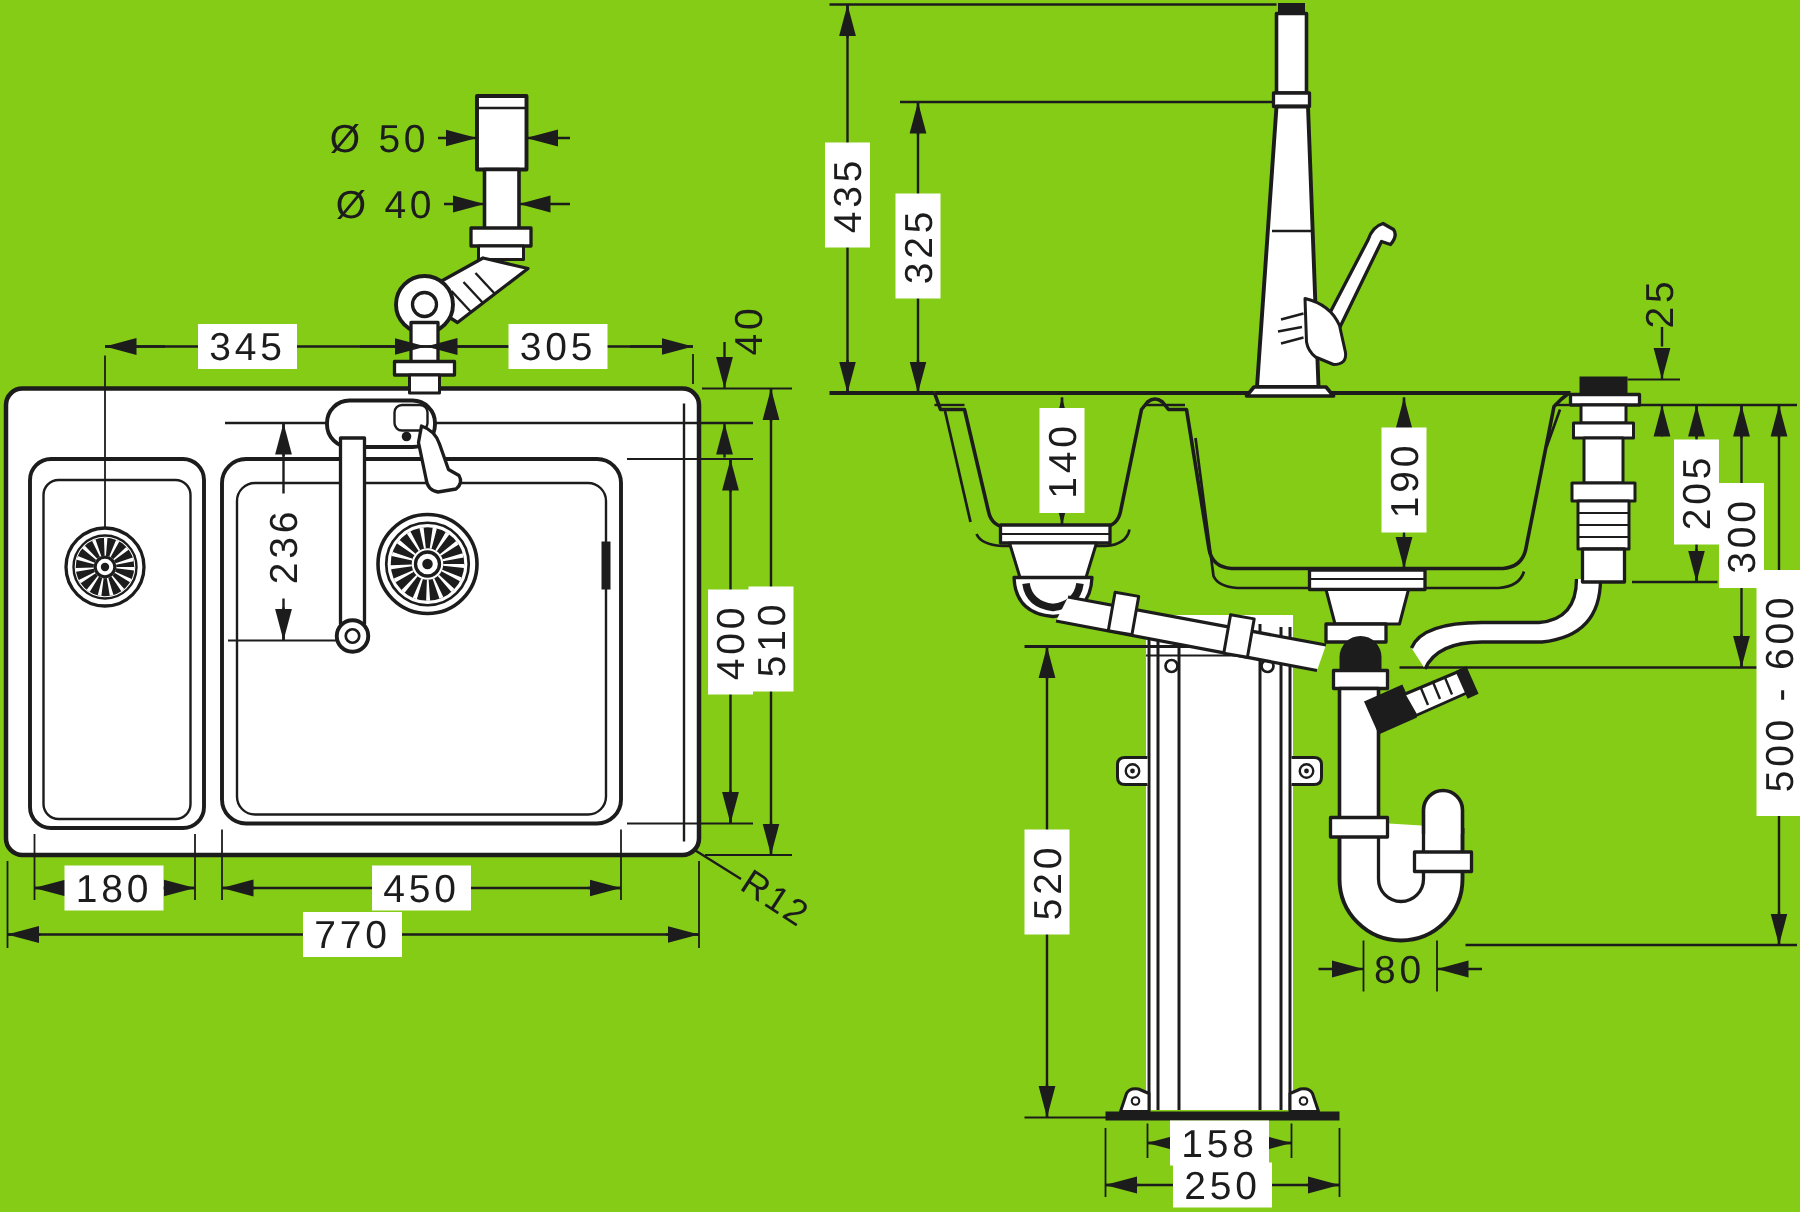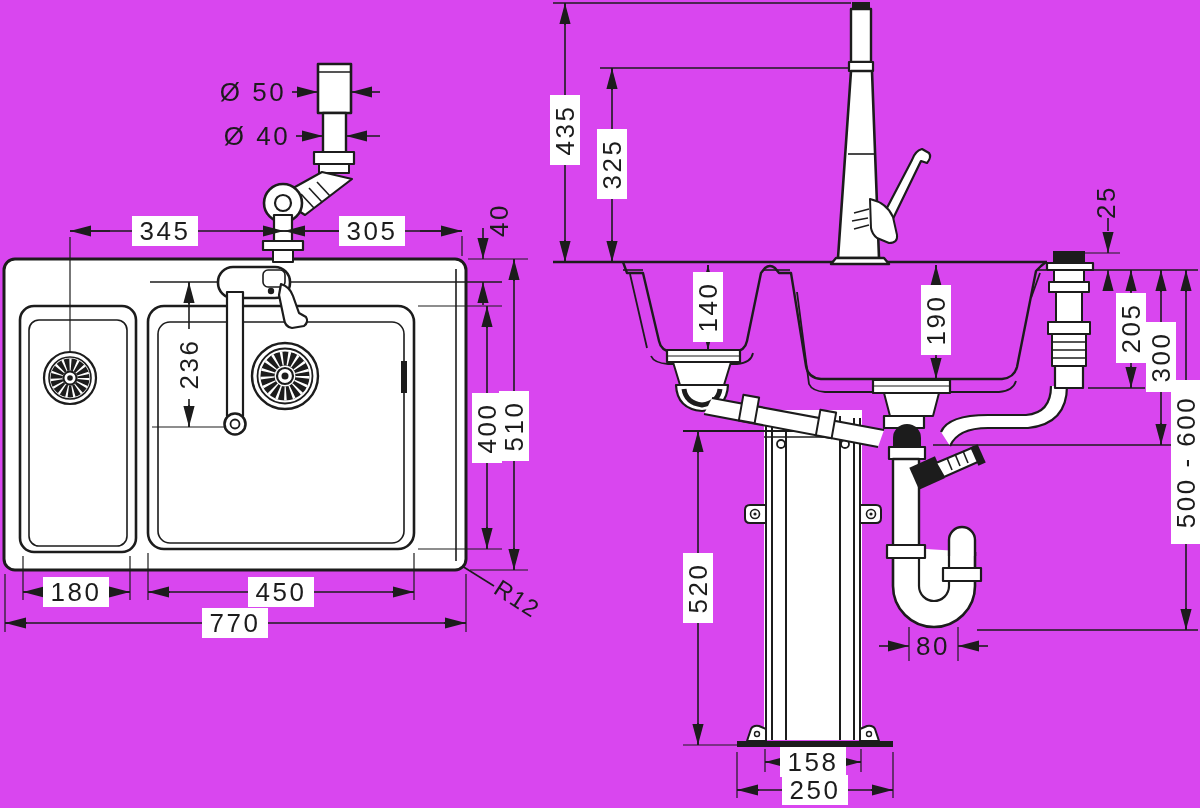--- a/index.html
+++ b/index.html
@@ -1,16 +1,16 @@
 <!DOCTYPE html>
 <html><head>
 <meta charset="utf-8">
 <style>
   html,body{margin:0;padding:0;background:#fff;}
-  .stage{width:1200px;height:808px;background:#d946ef;position:relative;overflow:hidden;}
+  .stage{width:1200px;height:808px;background:#84cc16;position:relative;overflow:hidden;}
   svg{display:block;}
   .ink{stroke:#1c1c1c;fill:none;stroke-linejoin:round;stroke-linecap:butt;}
   .wf{fill:#ffffff;}
   .bf{fill:#1c1c1c;stroke:none;}
   .s3{stroke-width:3;}
   .s26{stroke-width:2.6;}
   .s24{stroke-width:2.4;}
   .s22{stroke-width:2.2;}
   .s2{stroke-width:2;}
   .s18{stroke-width:1.8;}

